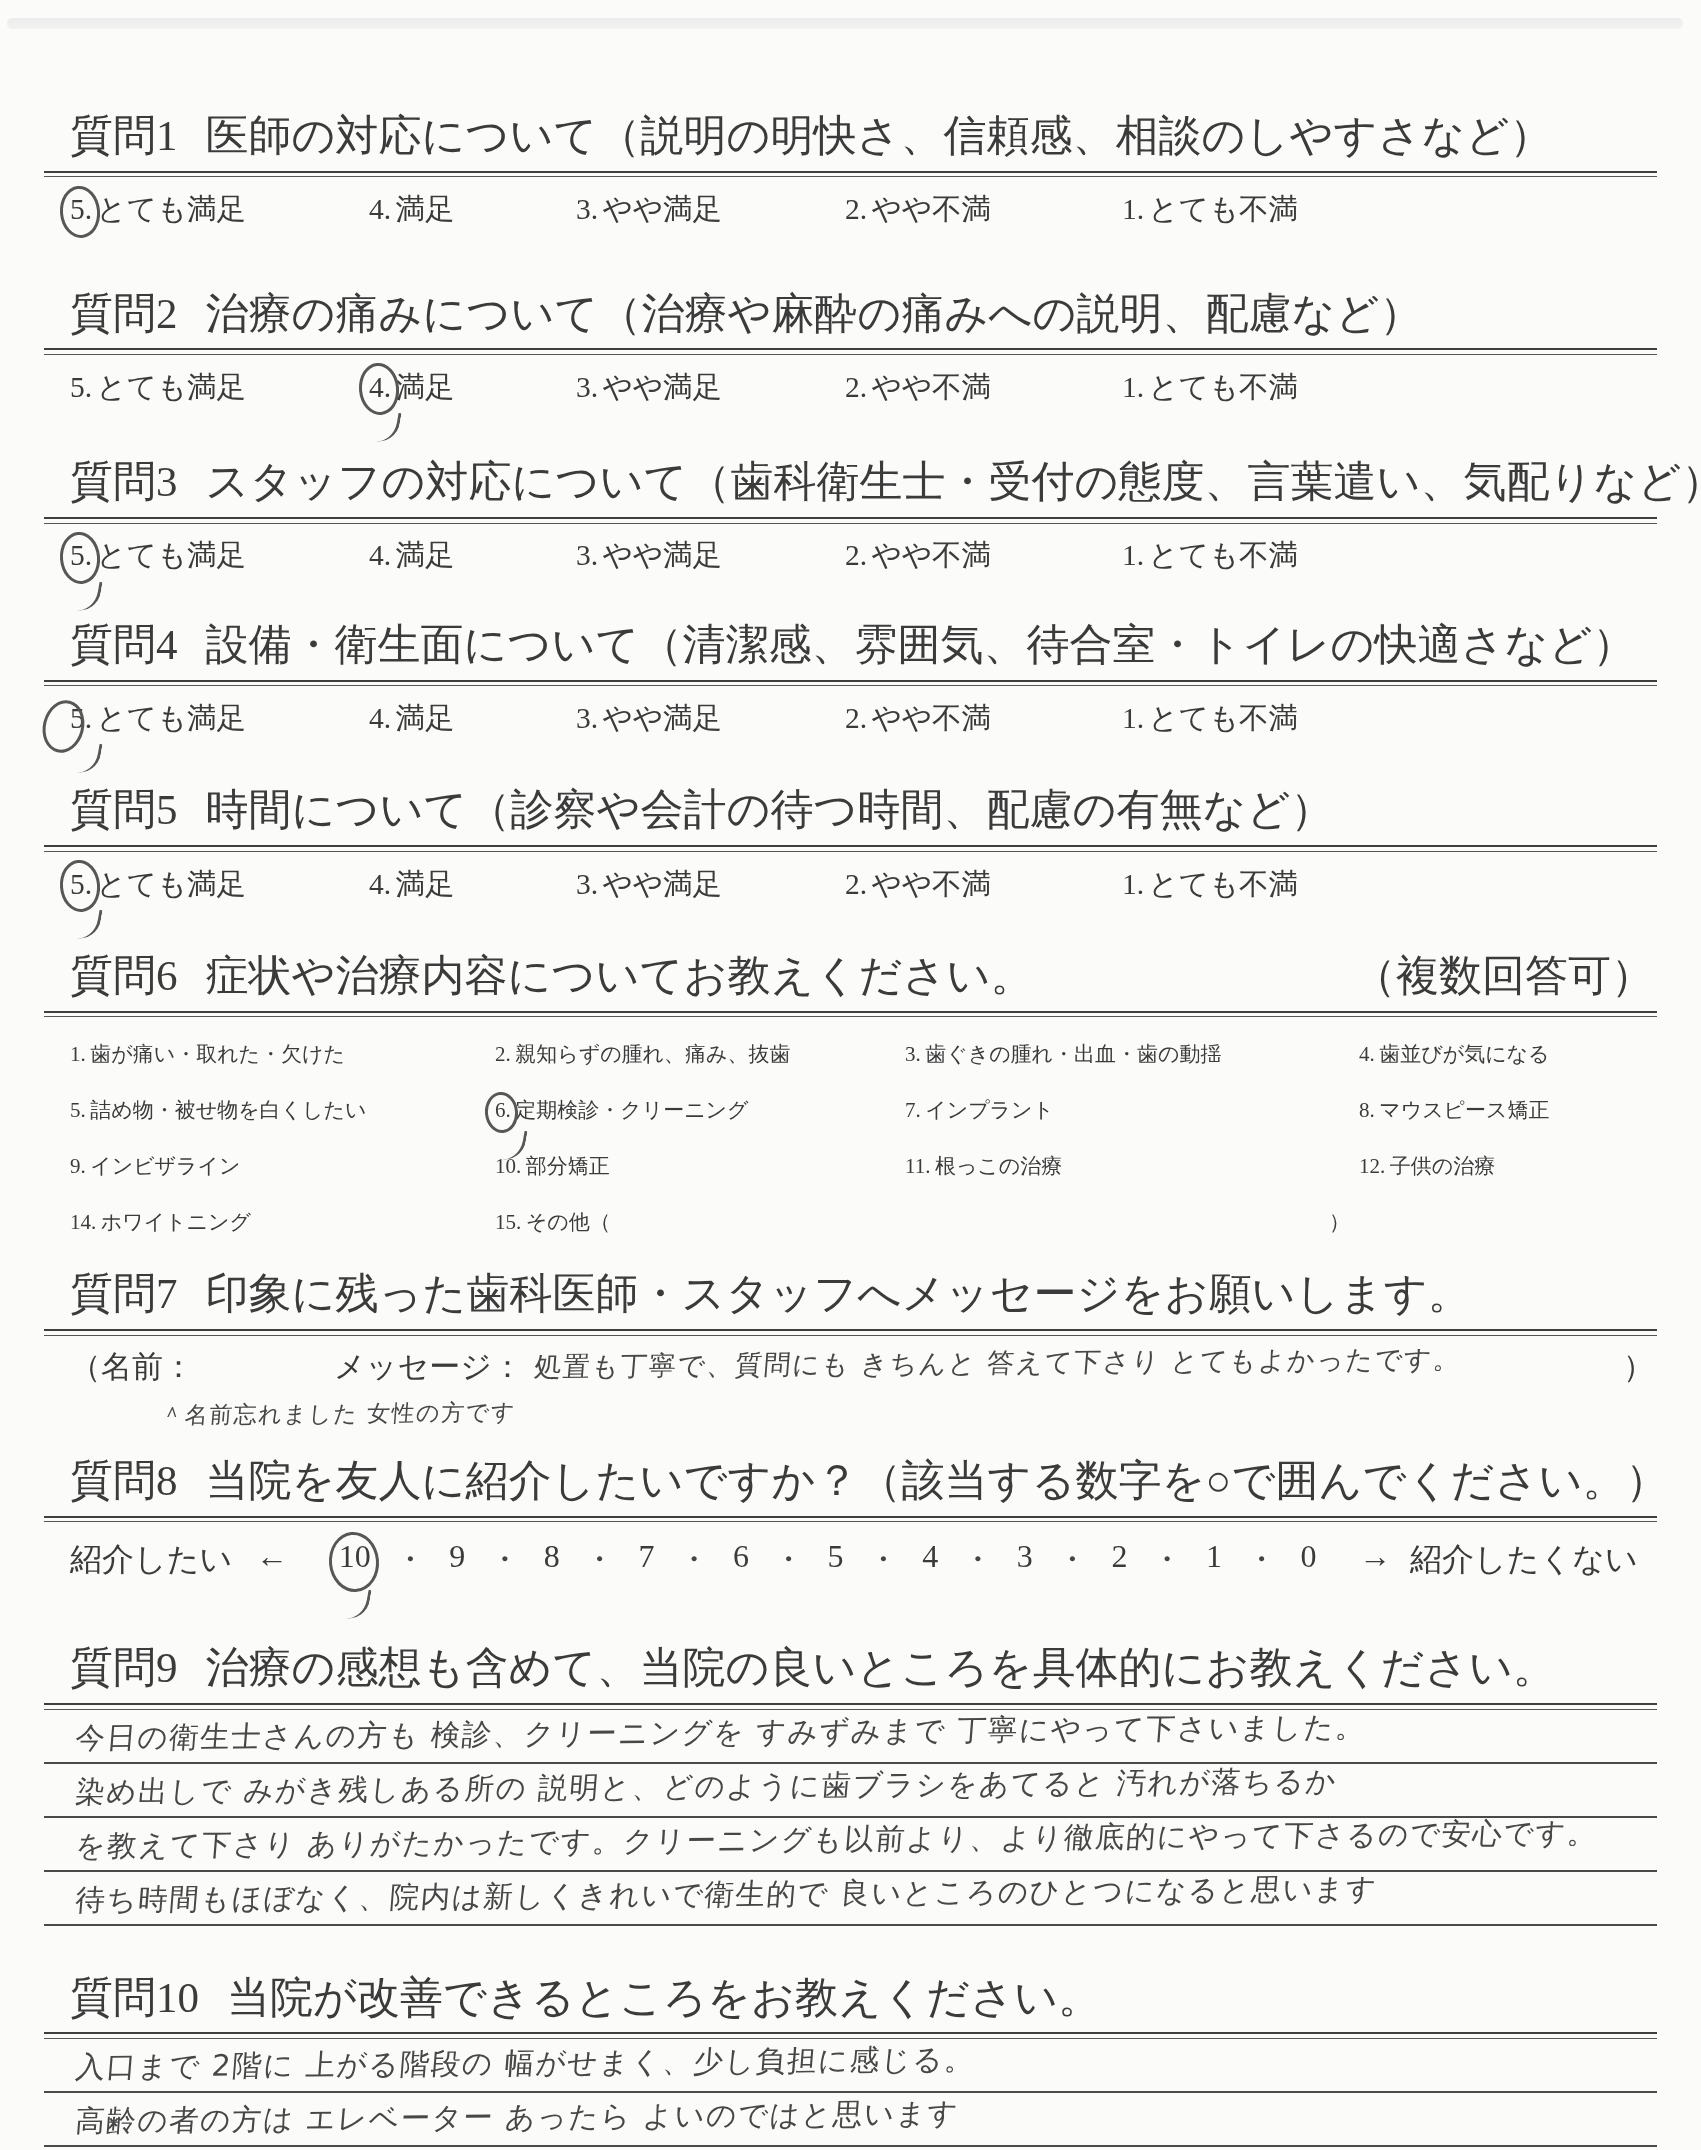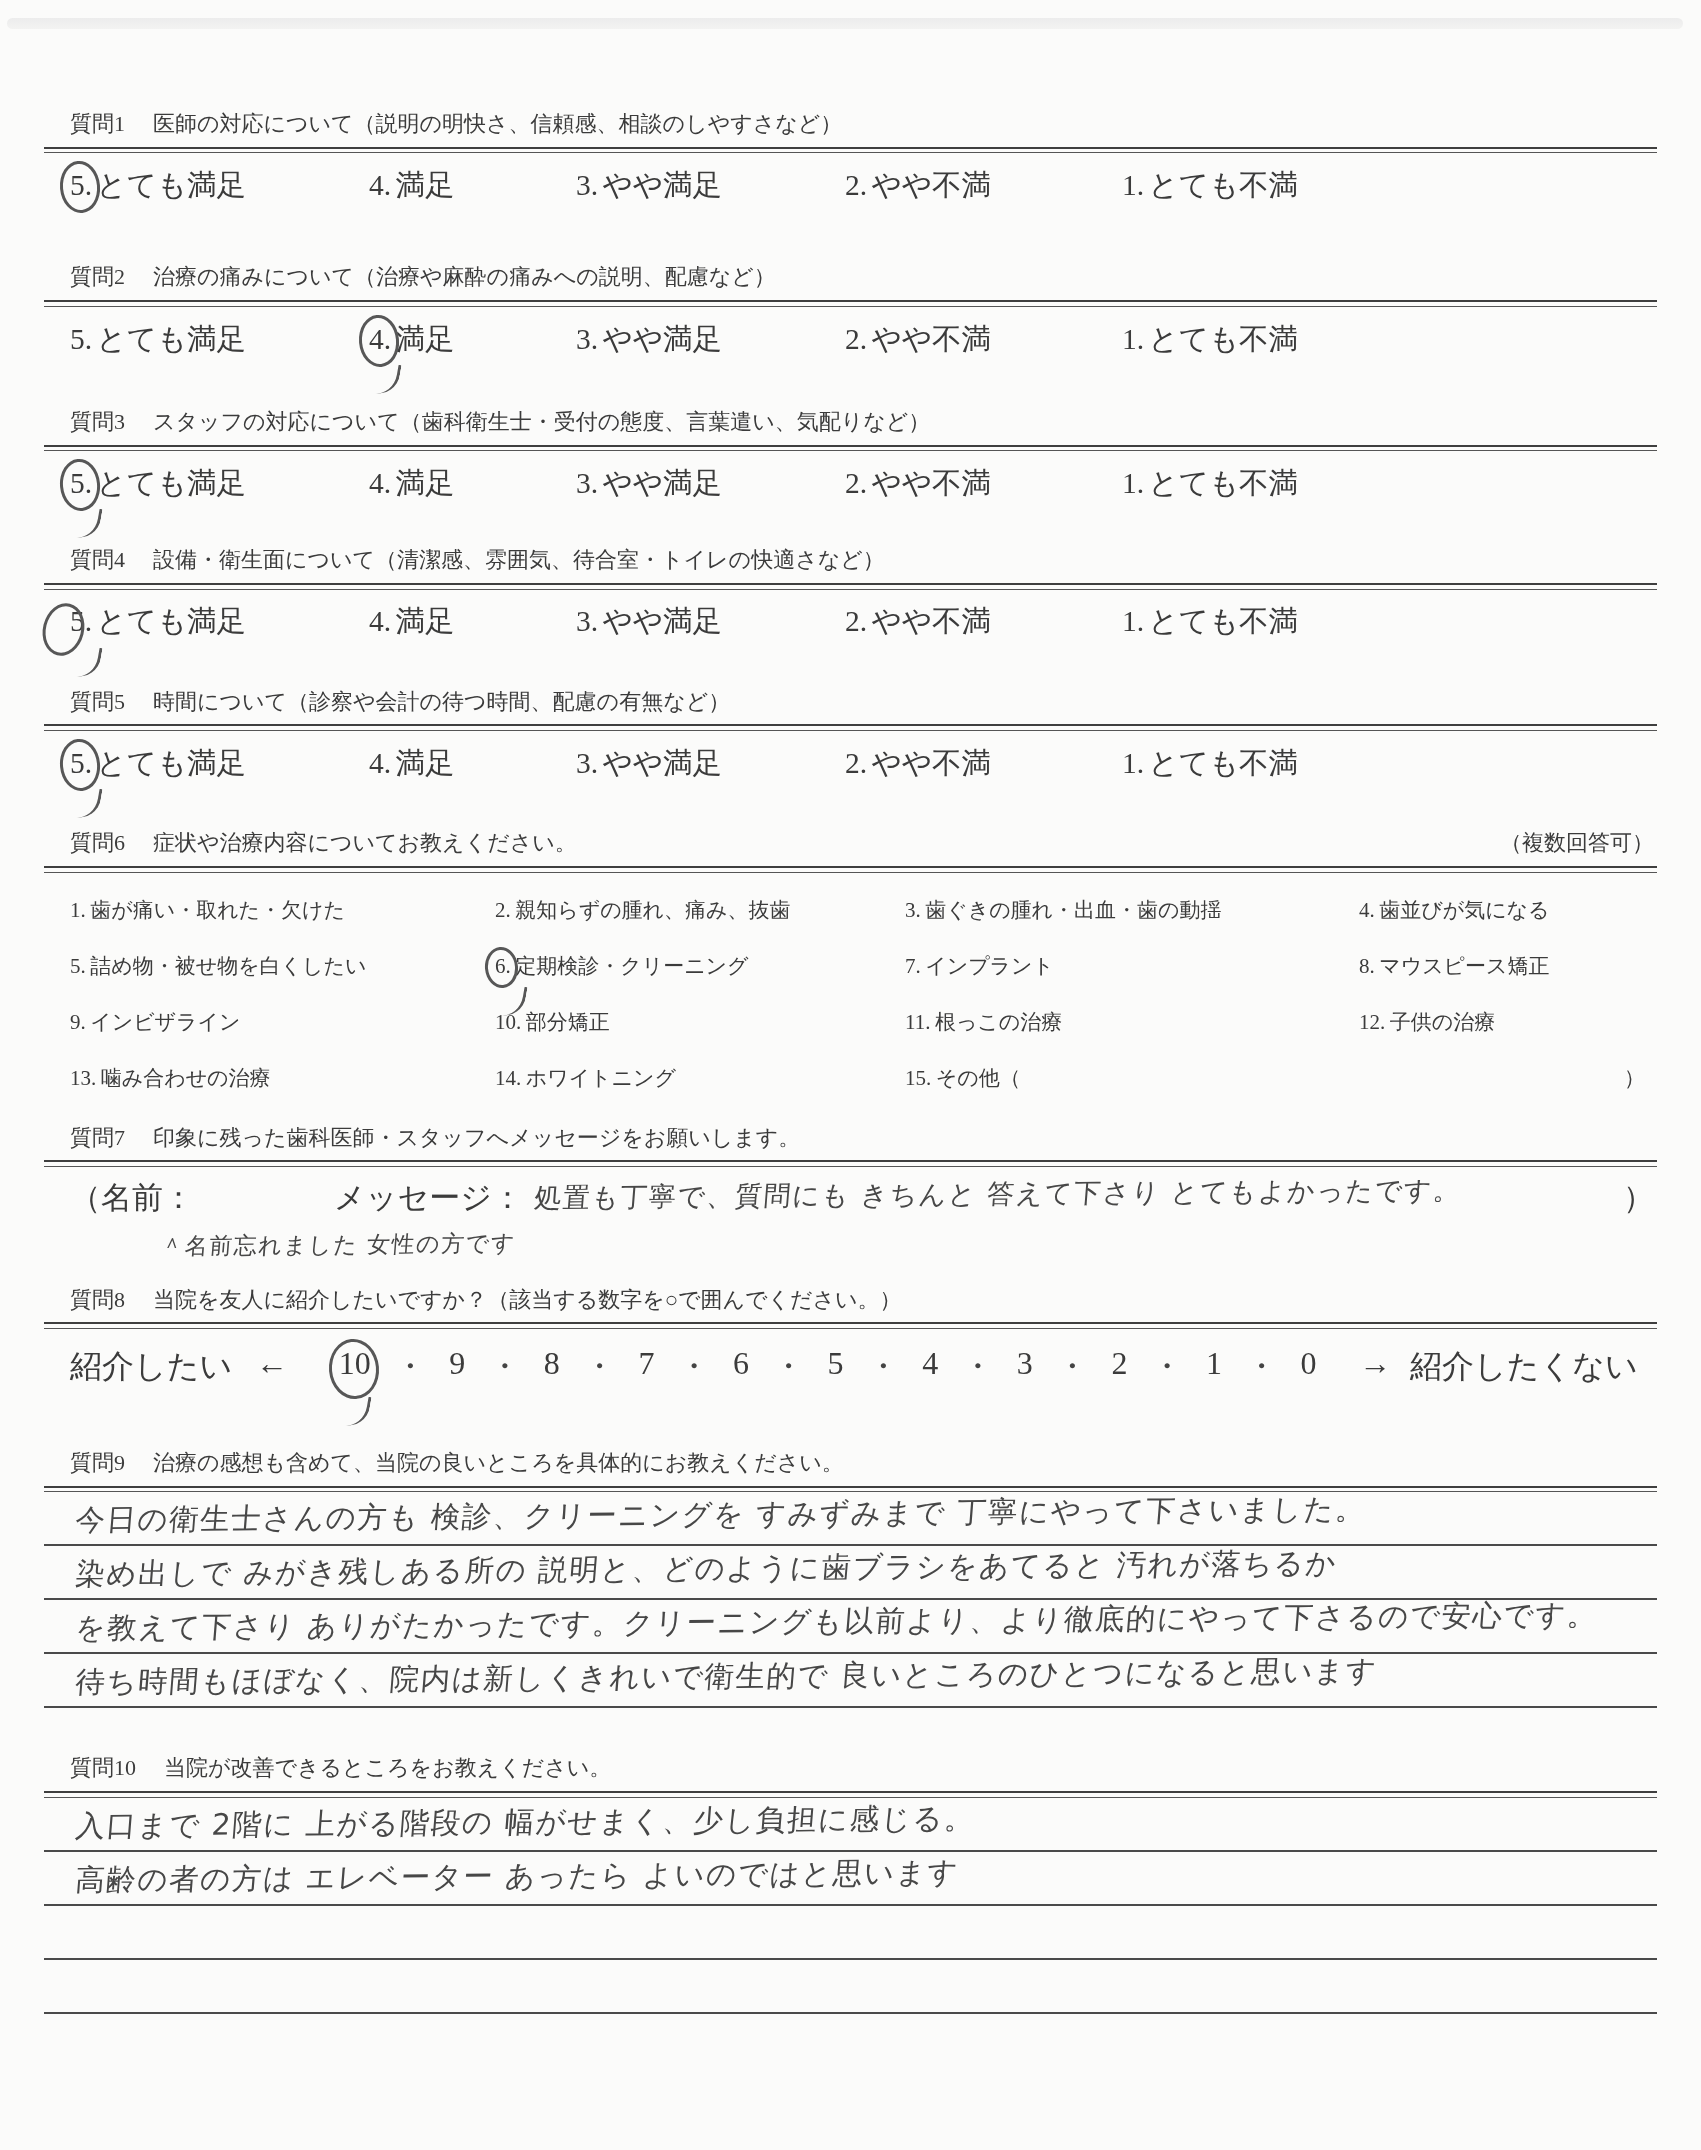--- a/index.html
+++ b/index.html
@@ -14,21 +14,21 @@
   .scan-strip{
     position:absolute;top:17.7px;left:7.4px;width:1676px;height:11.8px;
     background:linear-gradient(180deg,#ececec,#f3f3f2);
     border-radius:5.9px;
   }
   .content{padding:68px 47px 0 70px;position:relative;}
   .page-header{
     font-size:46px;font-weight:bold;letter-spacing:0.7px;color:#3a3a3a;line-height:1.1;
   }
   .qblock{position:relative;}
-  .qtitle{font-size:22px;line-height:1.15;white-space:nowrap;}
+  .qtitle{font-size:43px;line-height:1.15;white-space:nowrap;}
   .qtitle .qlabel{margin-right:28px;}
   .qtitle-row{display:flex;justify-content:space-between;align-items:baseline;gap:36px;}
   .rule{
     height:3.7px;margin:10.3px -3px 0 -26px;
     border-top:2.2px solid #3f3f3f;border-bottom:1.5px solid #555;
   }
   .opts{display:flex;margin-top:14.8px;font-size:29.5px;line-height:1.2;}
   .opt{white-space:nowrap;}
   .w1{width:299px;}.w2{width:207px;}.w3{width:269px;}.w4{width:277px;}
   .num{display:inline-block;margin-right:4.4px;}
@@ -165,21 +165,20 @@
       <span class="q6-cell"><span class="num">3.</span><span>歯ぐきの腫れ・出血・歯の動揺</span></span>
       <span class="q6-cell"><span class="num">4.</span><span>歯並びが気になる</span></span>
       <span class="q6-cell"><span class="num">5.</span><span>詰め物・被せ物を白くしたい</span></span>
       <span class="q6-cell"><span class="num circled tailed">6.</span><span>定期検診・クリーニング</span></span>
       <span class="q6-cell"><span class="num">7.</span><span>インプラント</span></span>
       <span class="q6-cell"><span class="num">8.</span><span>マウスピース矯正</span></span>
       <span class="q6-cell"><span class="num">9.</span><span>インビザライン</span></span>
       <span class="q6-cell"><span class="num">10.</span><span>部分矯正</span></span>
       <span class="q6-cell"><span class="num">11.</span><span>根っこの治療</span></span>
       <span class="q6-cell"><span class="num">12.</span><span>子供の治療</span></span>
-      <span class="q6-cell"><span class="num">13.</span><span>噛み合わせの治療</span></span>
       <span class="q6-cell"><span class="num">14.</span><span>ホワイトニング</span></span>
       <span class="q6-cell"><span class="num">15.</span><span>その他（</span></span>
       <span class="q6-cell q6-close">）</span>
     </div>
   </section>
 
   <section class="qblock mt-q7">
     <div class="qtitle">
       <span class="qlabel">質問7</span><span>印象に残った歯科医師・スタッフへメッセージをお願いします。</span>
     </div>

